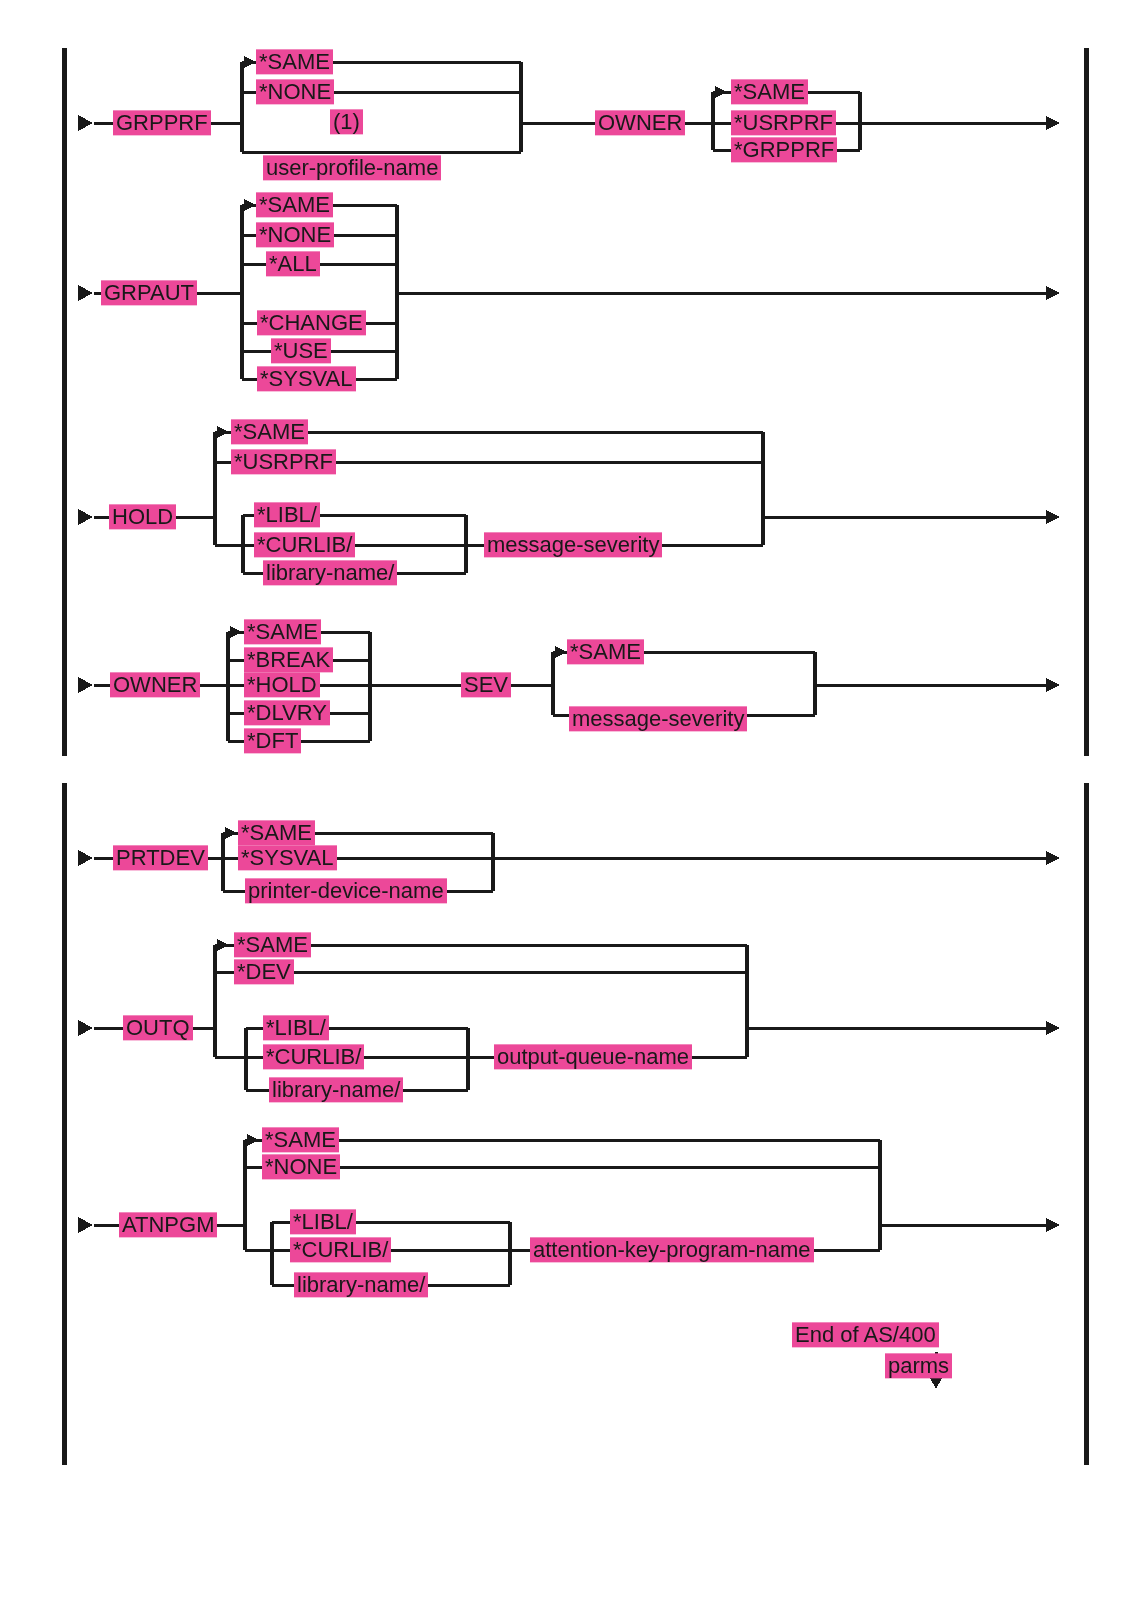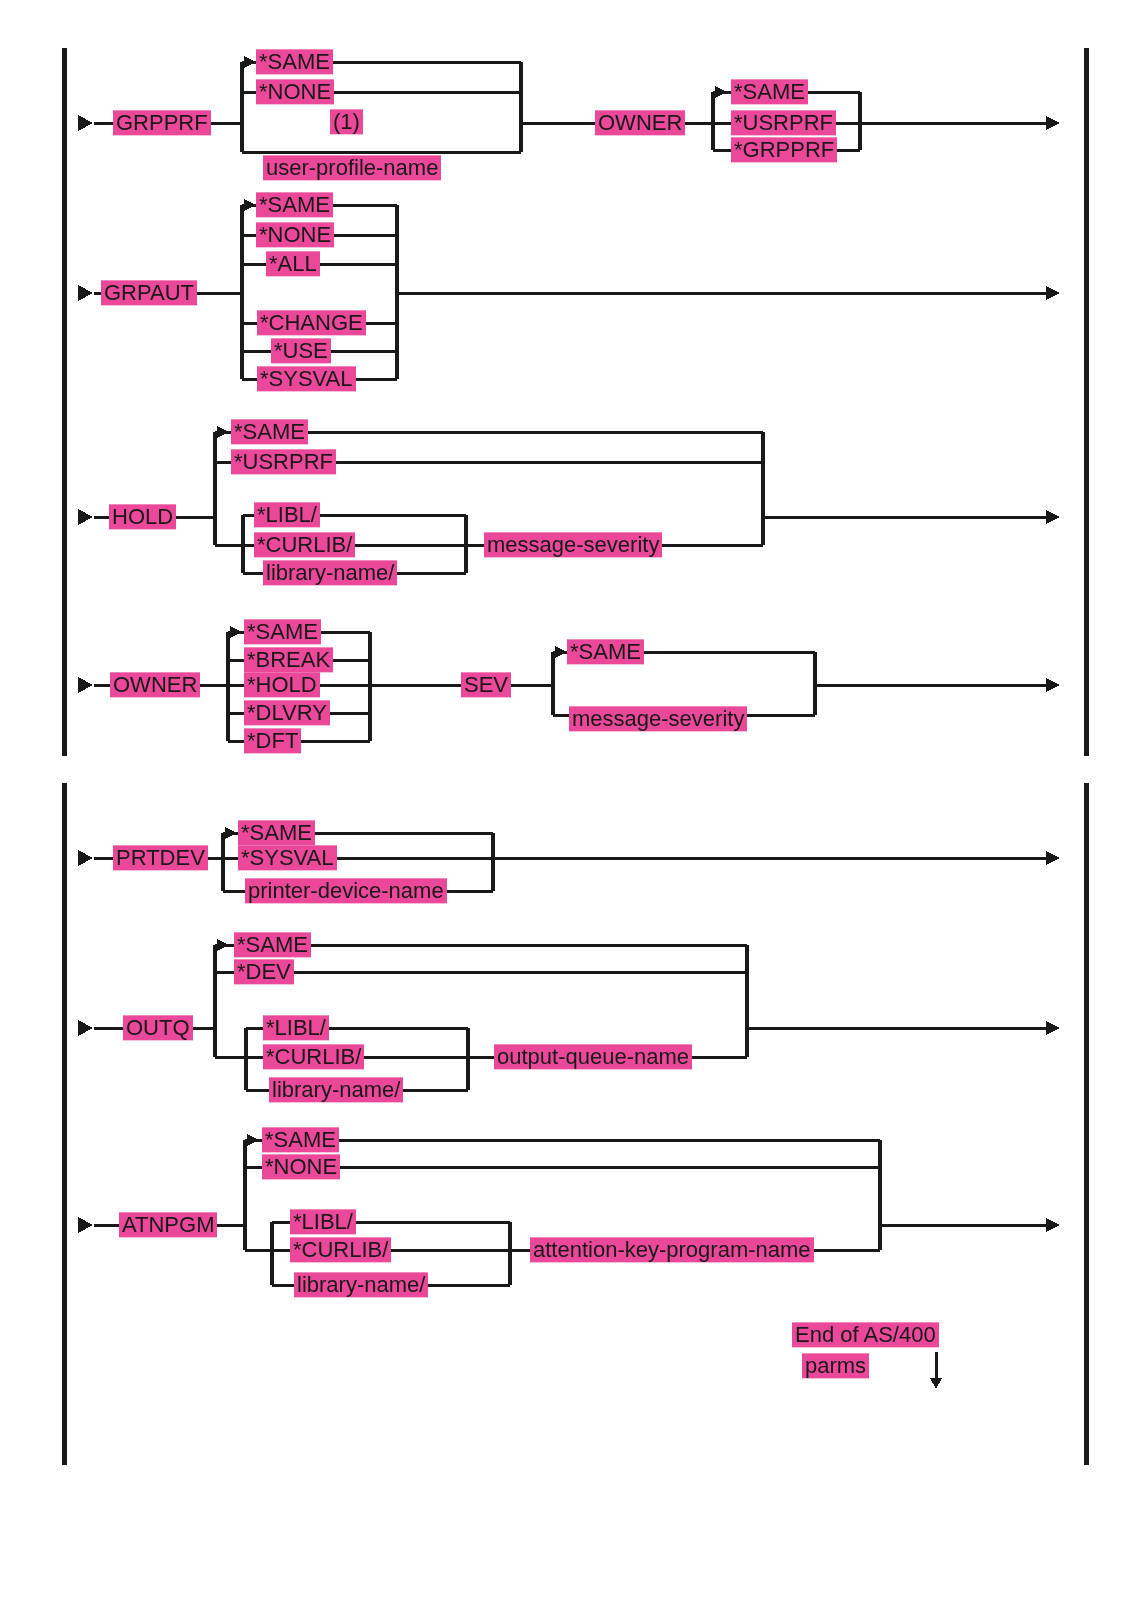--- a/index.html
+++ b/index.html
@@ -142,15 +142,15 @@
 
   <div class="t" style="left:119px;top:1225px">ATNPGM</div>
   <div class="t" style="left:262px;top:1140px">*SAME</div>
   <div class="t" style="left:262px;top:1167px">*NONE</div>
   <div class="t" style="left:290px;top:1222px">*LIBL/</div>
   <div class="t" style="left:290px;top:1250px">*CURLIB/</div>
   <div class="t" style="left:294px;top:1285px">library-name/</div>
   <div class="t" style="left:530px;top:1250px">attention-key-program-name</div>
 
   <div class="t" style="left:792px;top:1335px">End of AS/400</div>
-  <div class="t" style="left:802px;top:1366px">parms</div>
+  <div class="t" style="left:885px;top:1366px">parms</div>
 
 </div>
 
 </body></html>

